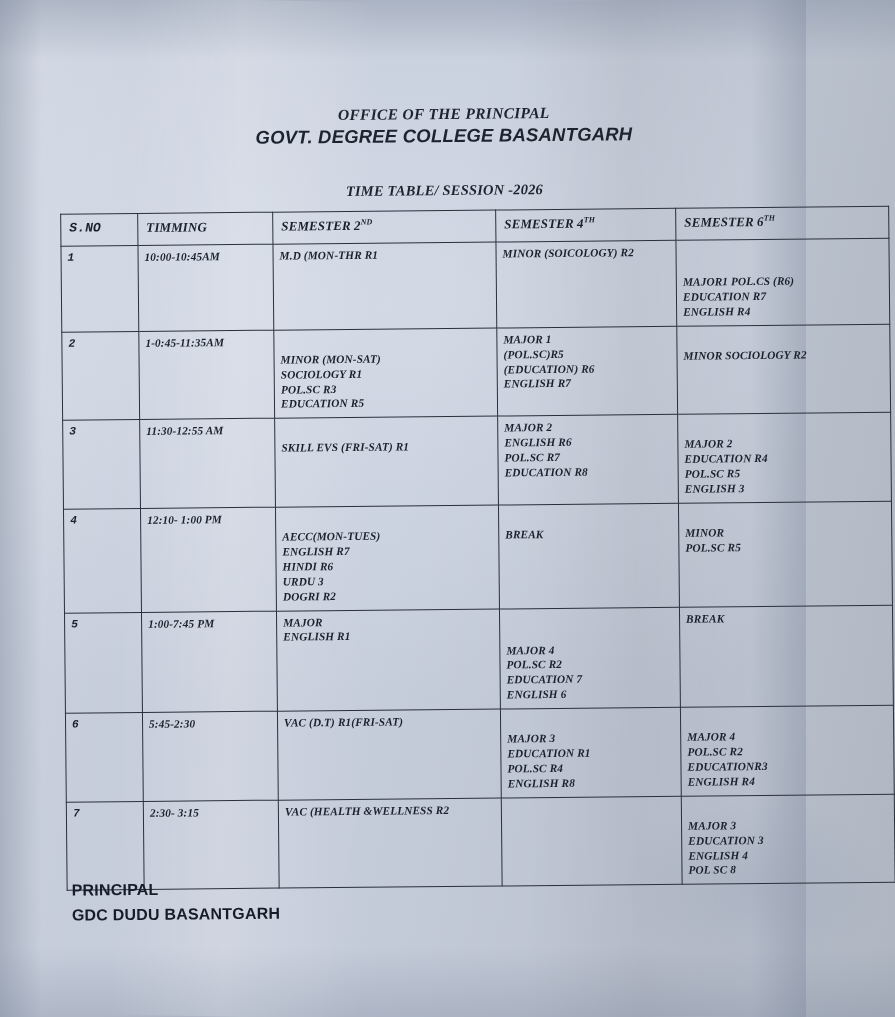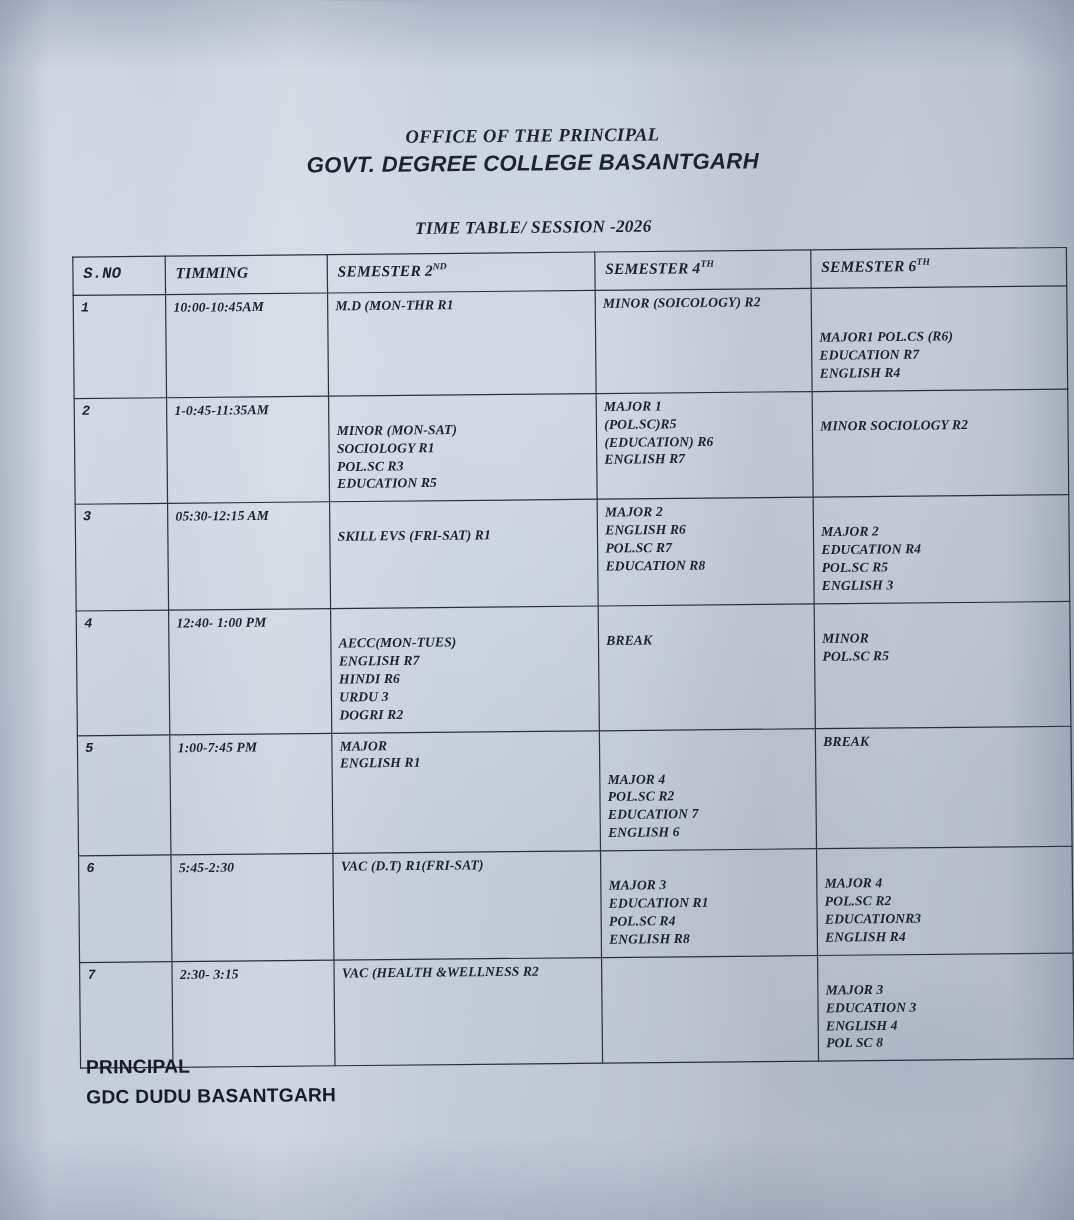--- a/index.html
+++ b/index.html
@@ -11,21 +11,21 @@
     height: 1017px;
     overflow: hidden;
     background: #c3cbd8;
     font-family: "Liberation Serif", serif;
   }
 
   
   #sheet {
     position: absolute;
     left: 0; top: 0;
-    width: 895px; height: 1017px;
+    width: 806px; height: 1017px;
     background:
       radial-gradient(ellipse 700px 420px at 48% 30%, #d3dae6 0%, #ccd3e0 55%, #c5ccda 100%),
       linear-gradient(180deg, #cdd4e1 0%, #c7cedd 40%, #c0c8d6 100%);
   }
   
   .shade {
     position: absolute;
     pointer-events: none;
   }
   .shade.s1 {
@@ -236,21 +236,21 @@
                 </div>
               </td>
               <td class="c4 pad-top-1">
                 <div class="cell-lines">
                   <div>MINOR SOCIOLOGY R2</div>
                 </div>
               </td>
             </tr>
             <tr style="height: 58px;">
               <td class="c0">3</td>
-              <td class="c1">05:30-12:15 AM</td>
+              <td class="c1">11:30-12:55 AM</td>
               <td class="c2 pad-top-1">
                 <div class="cell-lines">
                   <div>SKILL EVS (FRI-SAT) R1</div>
                 </div>
               </td>
               <td class="c3">
                 <div class="cell-lines">
                   <div>MAJOR 2</div>
                   <div>ENGLISH R6</div>
                   <div>POL.SC R7</div>
@@ -261,21 +261,21 @@
                 <div class="cell-lines">
                   <div>MAJOR 2</div>
                   <div>EDUCATION R4</div>
                   <div>POL.SC R5</div>
                   <div>ENGLISH 3</div>
                 </div>
               </td>
             </tr>
             <tr style="height: 88px;">
               <td class="c0">4</td>
-              <td class="c1">12:40- 1:00 PM</td>
+              <td class="c1">12:10- 1:00 PM</td>
               <td class="c2 pad-top-1">
                 <div class="cell-lines">
                   <div>AECC(MON-TUES)</div>
                   <div>ENGLISH R7</div>
                   <div>HINDI R6</div>
                   <div>URDU 3</div>
                   <div>DOGRI R2</div>
                 </div>
               </td>
               <td class="c3 pad-top-1">

